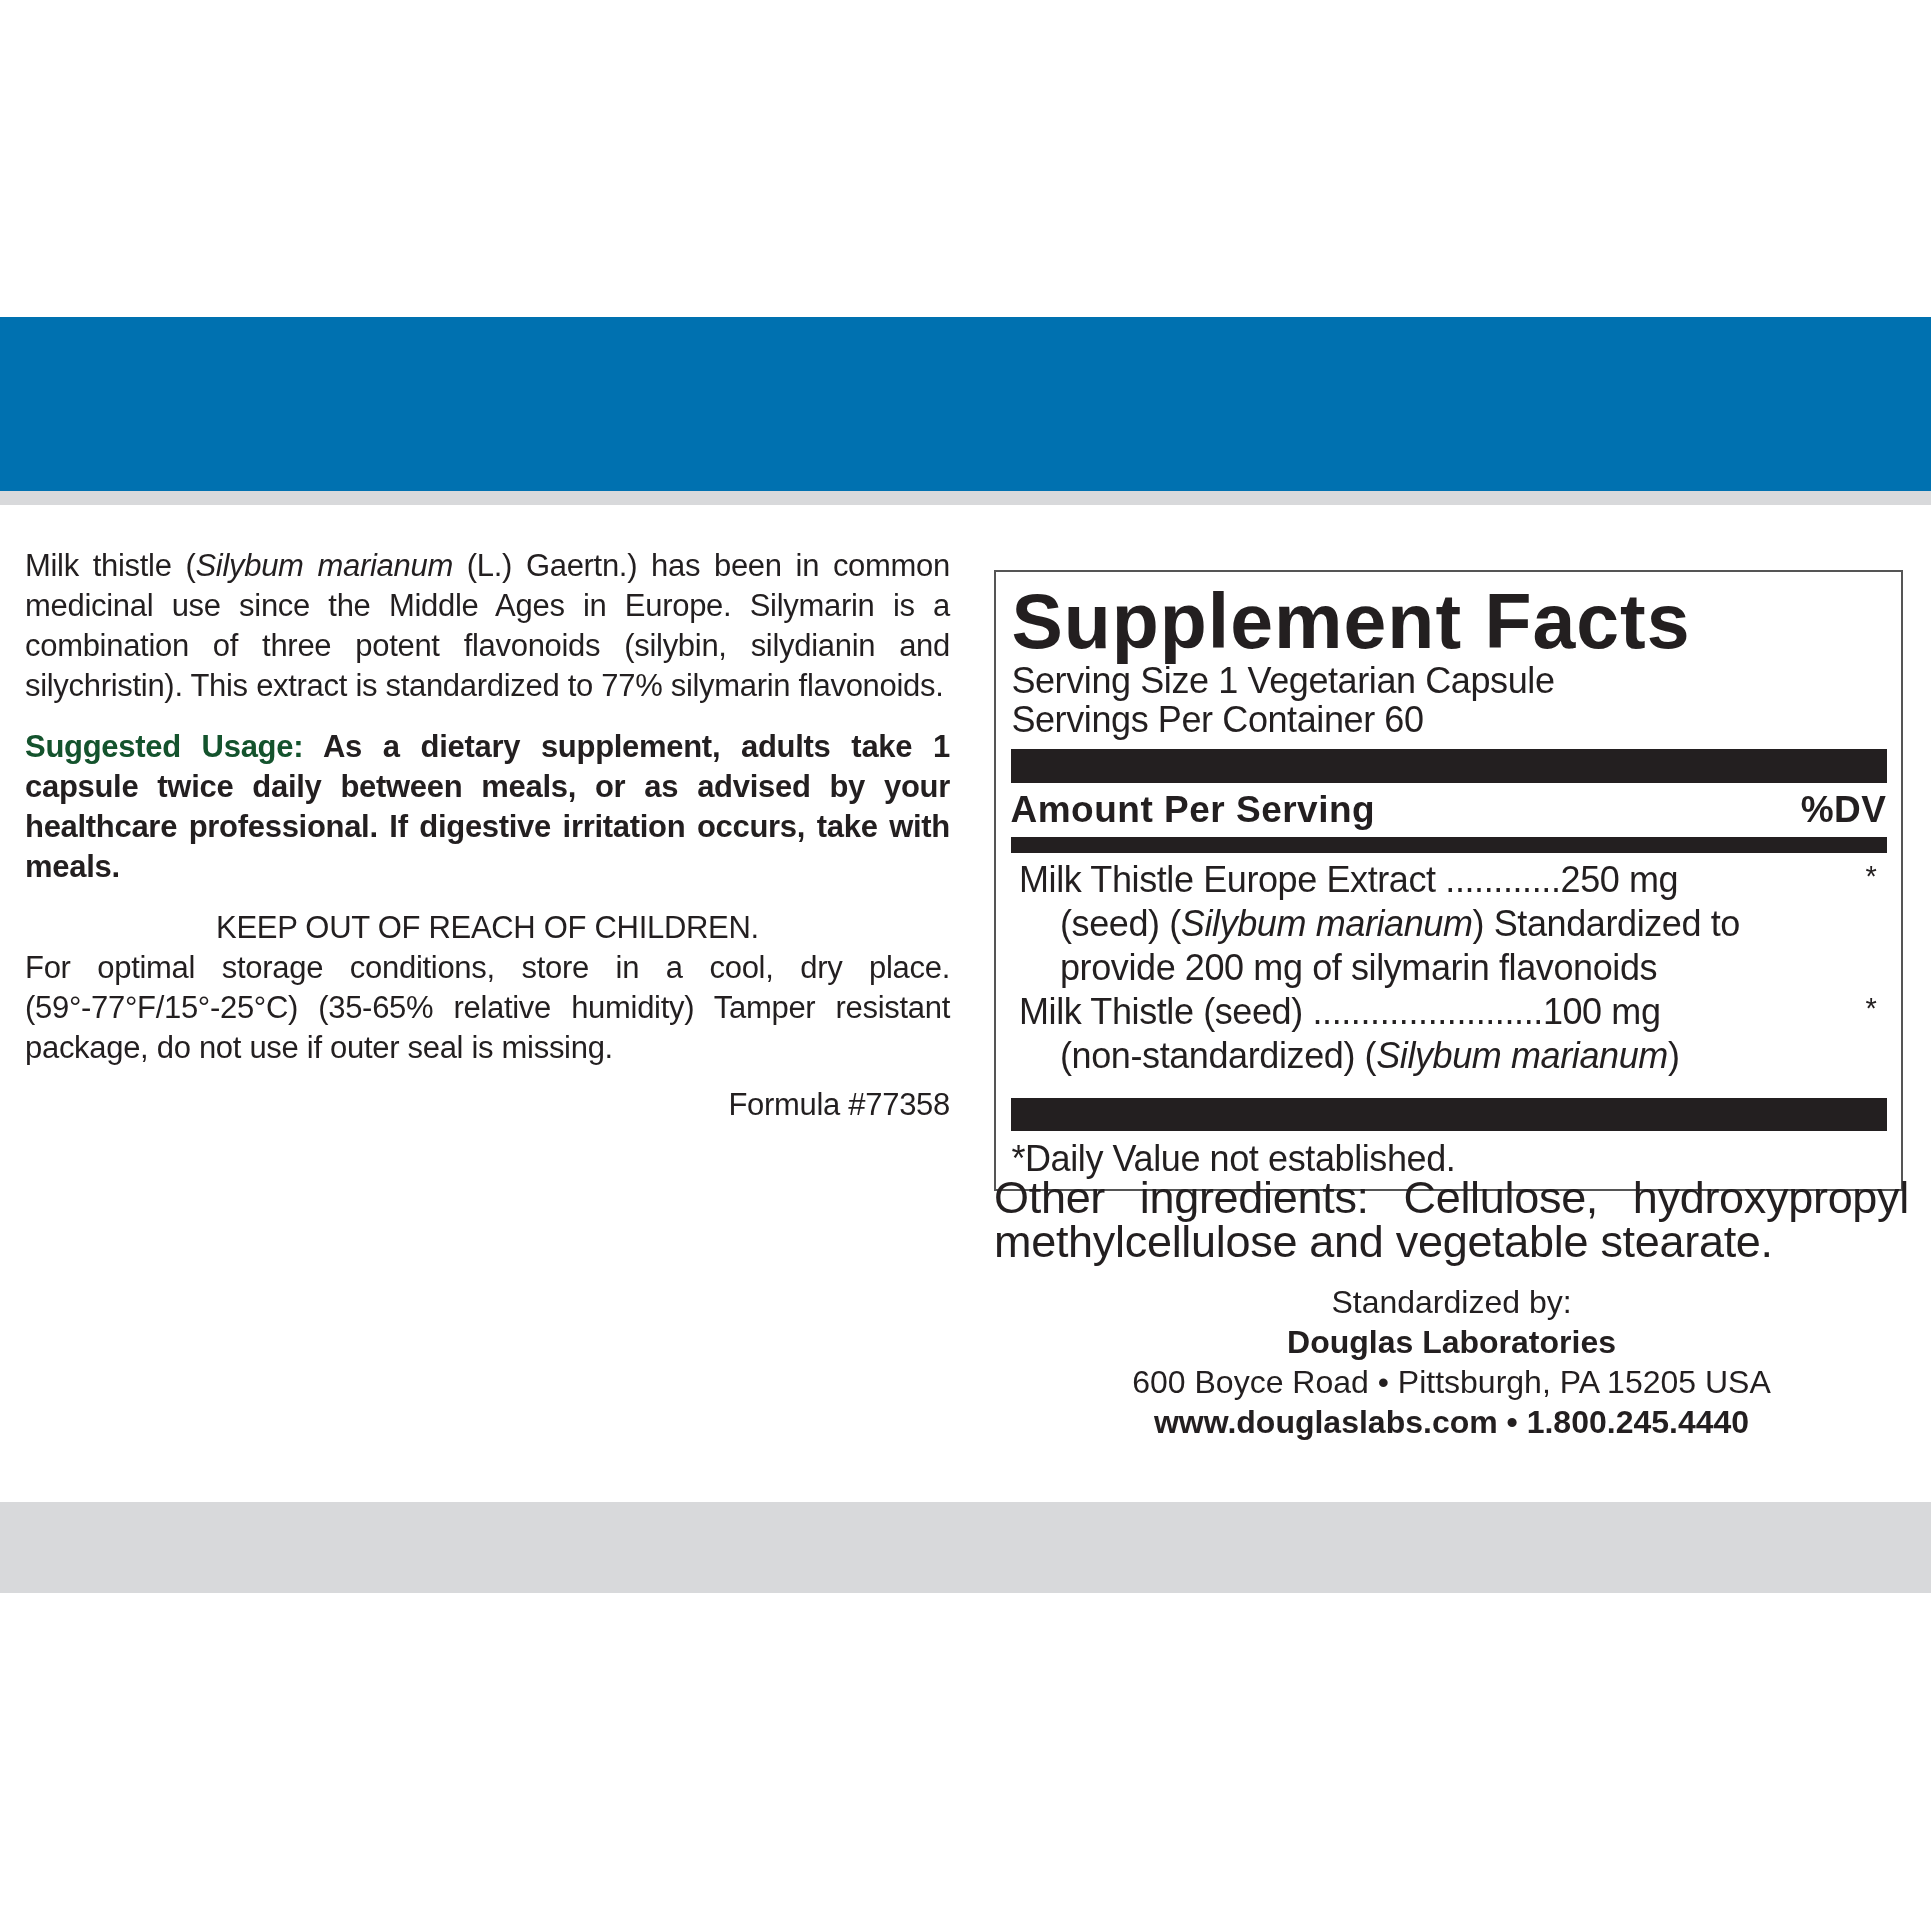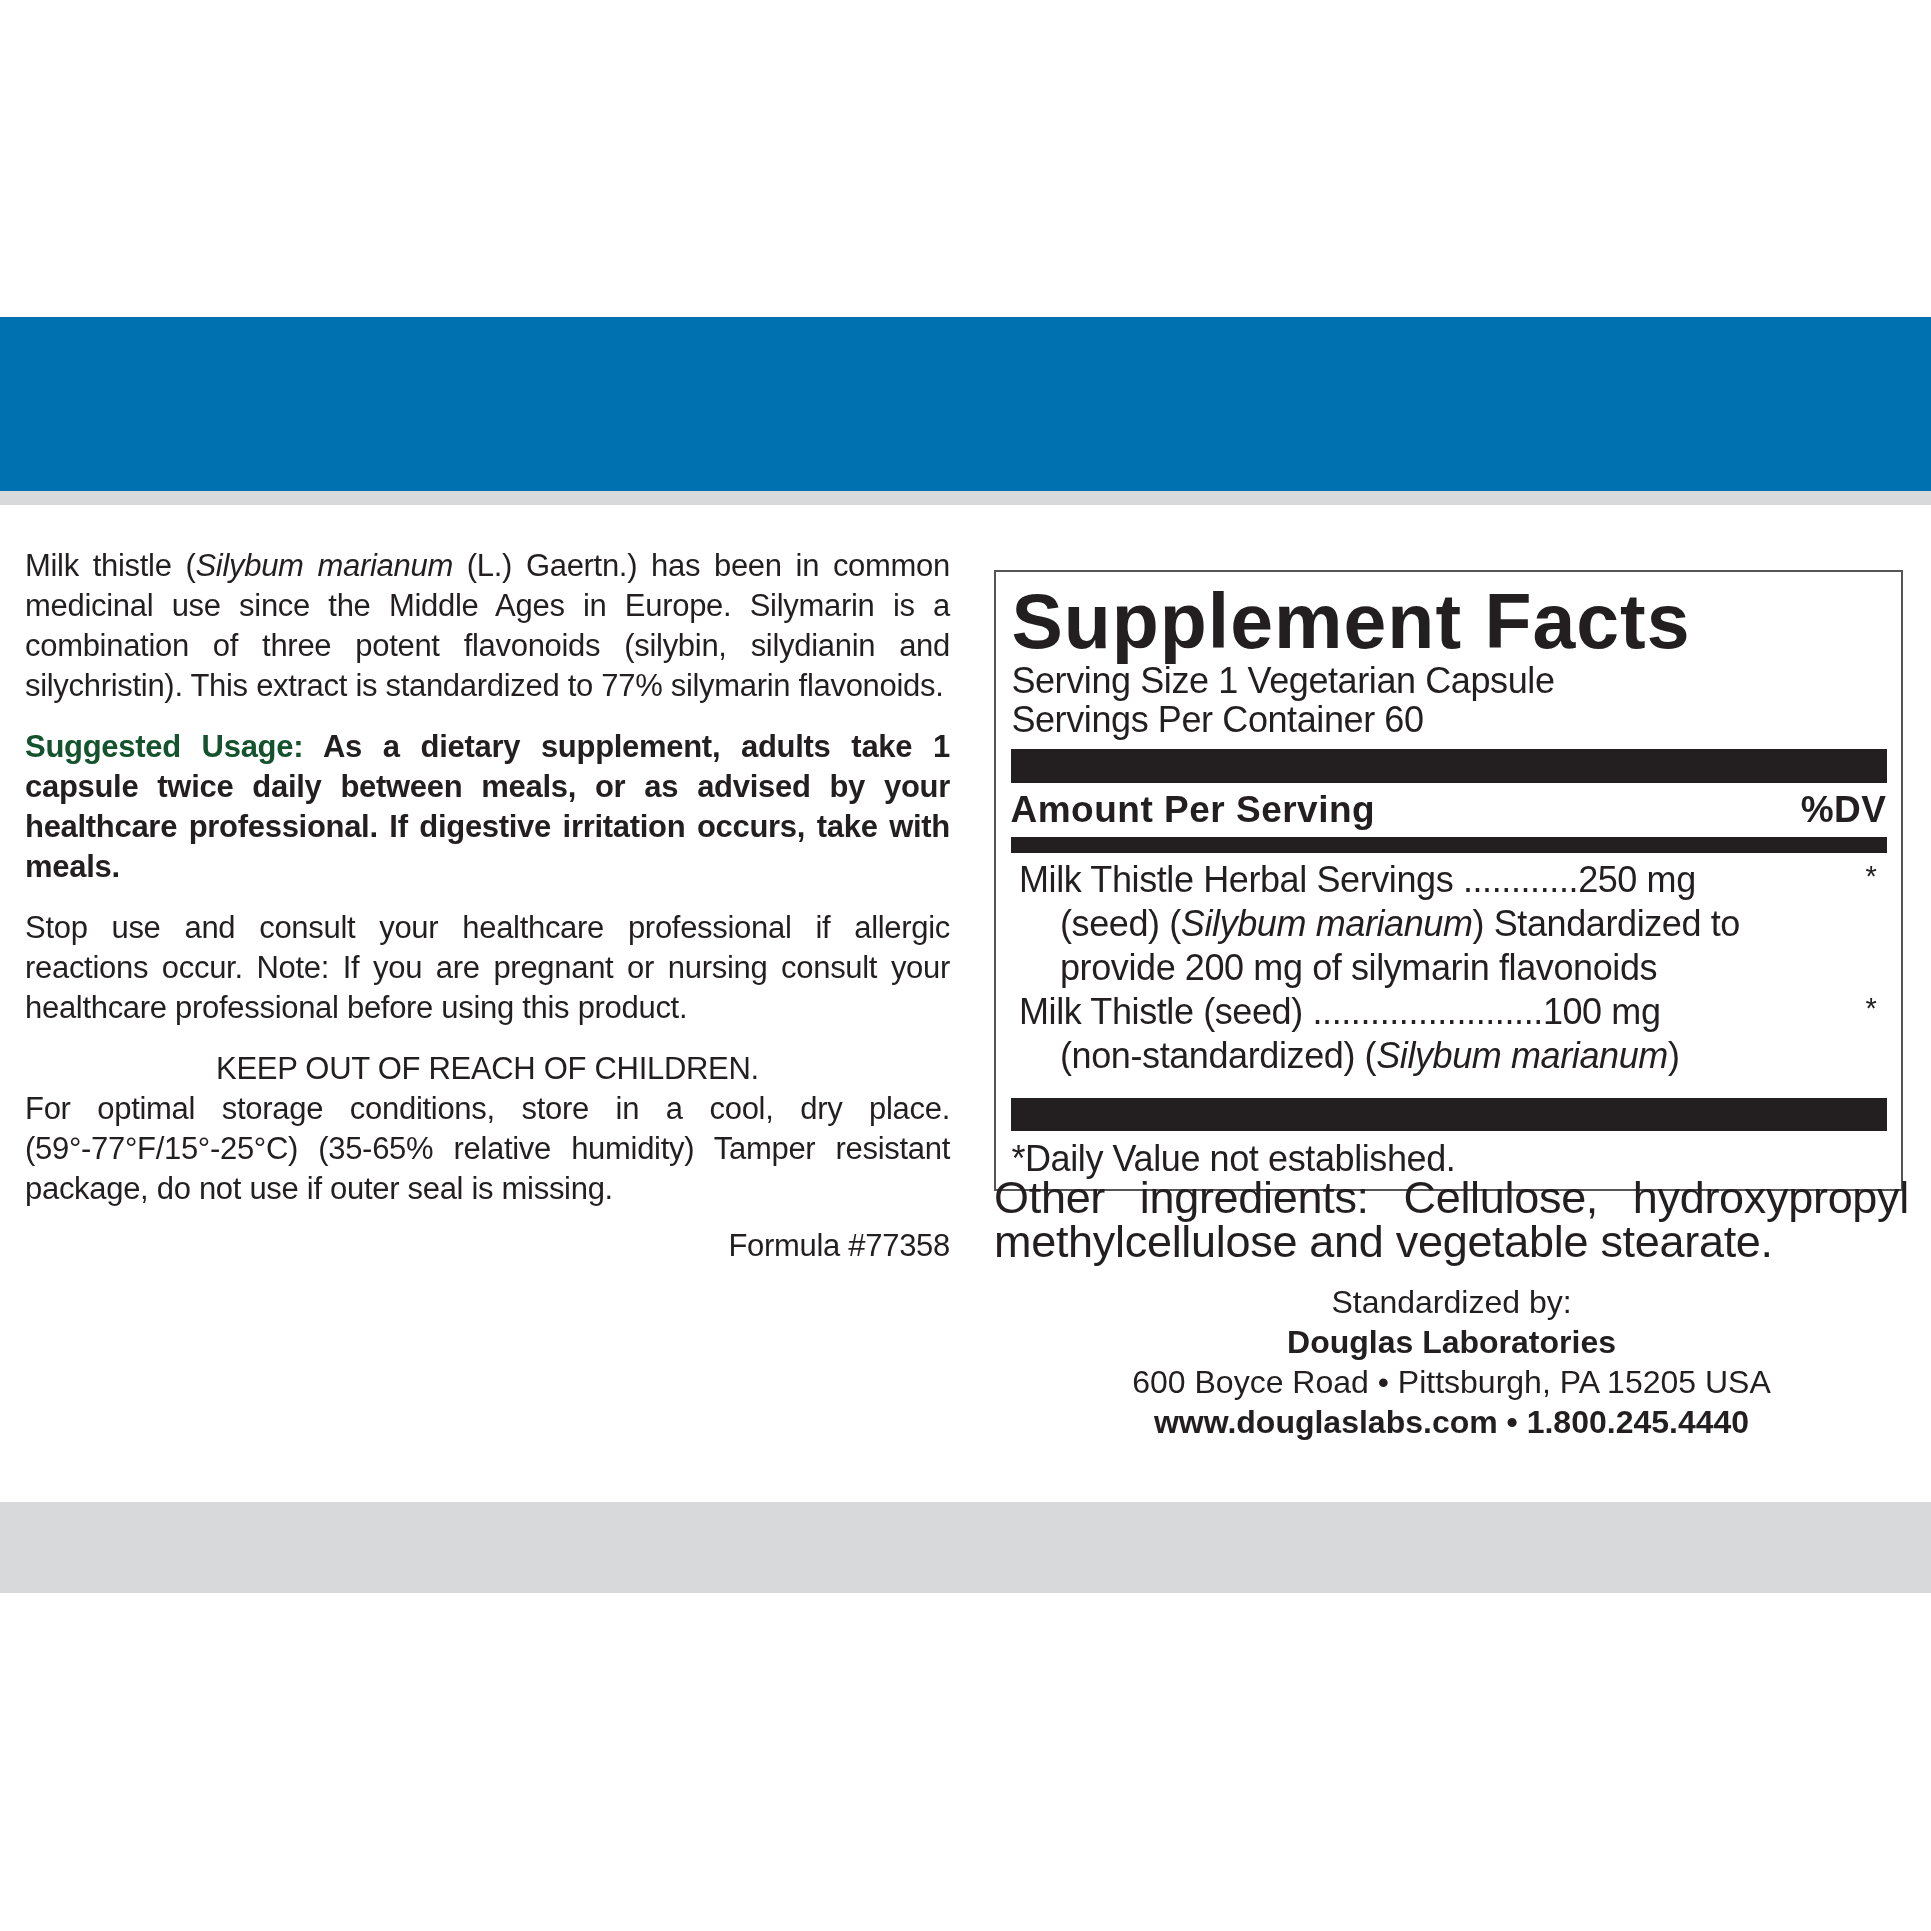--- a/index.html
+++ b/index.html
@@ -43,41 +43,40 @@
 </style>
 </head>
 <body>
 
 <div class="band-blue"></div>
 <div class="band-gray-top"></div>
 
 <div class="left-col">
   <p><span>Milk thistle (</span><span class="it">Silybum marianum</span><span> (L.) Gaertn.) has been in common medicinal use since the Middle Ages in Europe. Silymarin is a combination of three potent flavonoids (silybin, silydianin and silychristin). This extract is standardized to 77% silymarin flavonoids.</span></p>
   <p class="gap"><span class="usage-label">Suggested Usage:</span><span class="usage-text"> As a dietary supplement, adults take 1 capsule twice daily between meals, or as advised by your healthcare professional. If digestive irritation occurs, take with meals.</span></p>
-  <p class="gap">Stop use and consult your healthcare professional if allergic reactions occur. Note: If you are pregnant or nursing consult your healthcare professional before using this product.</p>
   <p class="center">KEEP OUT OF REACH OF CHILDREN.</p>
   <p>For optimal storage conditions, store in a cool, dry place. (59°-77°F/15°-25°C) (35-65% relative humidity) Tamper resistant package, do not use if outer seal is missing.</p>
   <p class="right">Formula #77358</p>
 </div>
 
 <div class="sf-panel">
   <div class="sf-title">Supplement Facts</div>
   <div class="sf-serving">
     <div>Serving Size 1 Vegetarian Capsule</div>
     <div>Servings Per Container 60</div>
   </div>
   <div class="bar-thick-1"></div>
   <div class="sf-header">
     <span>Amount Per Serving</span>
     <span class="dv">%DV</span>
   </div>
   <div class="bar-thin"></div>
   <div class="sf-rows">
     <div class="sf-row">
-      <span>Milk Thistle Herbal Servings</span><span> ............</span><span>250 mg</span>
+      <span>Milk Thistle Europe Extract</span><span> ............</span><span>250 mg</span>
       <span class="star">*</span>
     </div>
     <div class="sf-row sub"><span>(seed) (</span><span class="it">Silybum marianum</span><span>) Standardized to</span></div>
     <div class="sf-row sub">provide 200 mg of silymarin flavonoids</div>
     <div class="sf-row">
       <span>Milk Thistle (seed) </span><span>........................</span><span>100 mg</span>
       <span class="star">*</span>
     </div>
     <div class="sf-row sub"><span>(non-standardized) (</span><span class="it">Silybum marianum</span><span>)</span></div>
   </div>

